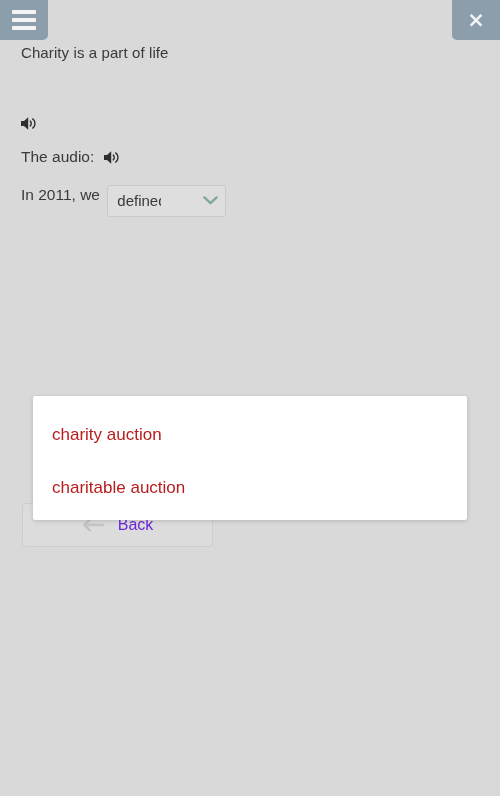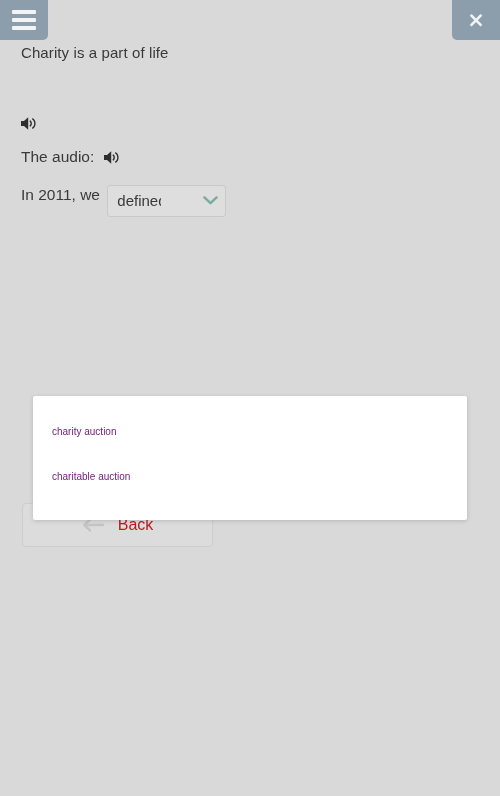--- a/index.html
+++ b/index.html
@@ -154,21 +154,21 @@
   
   #back-button {
     position: absolute;
     left: 22px;
     top: 503px;
     width: 191px;
     height: 44px;
     background: #dcdcdc;
     border: 1px solid #cdcdcd;
     border-radius: 4px;
-    color: #b91c1c;
+    color: #6d28d9;
     font-size: 16px;
     font-family: "Liberation Sans", sans-serif;
     display: flex;
     align-items: center;
     justify-content: center;
     gap: 14px;
     cursor: default;
   }
   #back-arrow-icon { display: block; color: #c4c4c4; }
 
@@ -179,22 +179,22 @@
     top: 396px;
     width: 434px;
     height: 124px;
     background: #ffffff;
     border-radius: 2px;
     box-shadow: 0 1px 4px rgba(0,0,0,.16);
     padding: 22px 0 0 0;
     z-index: 30;
   }
   .option-item {
-    font-size: 10px;
-    color: #701a75;
+    font-size: 17px;
+    color: #b91c1c;
     padding: 8px 18px 8px 19px;
     line-height: 1.1;
     cursor: pointer;
     white-space: nowrap;
   }
   .option-item + .option-item { margin-top: 18px; }
 </style>
 </head>
 <body>
 

